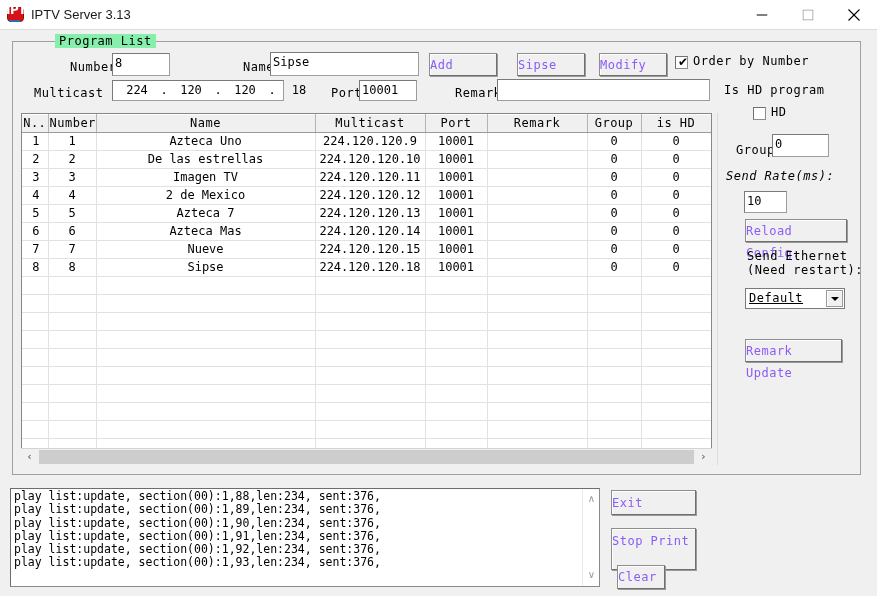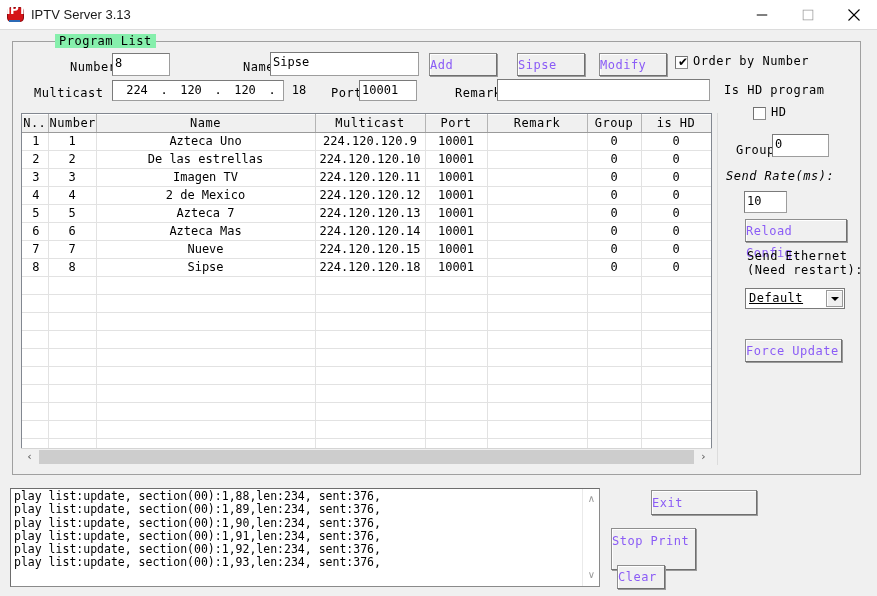--- a/index.html
+++ b/index.html
@@ -538,30 +538,30 @@
 <div class="lbl" style="left:747px; top:249px;">Send Ethernet</div>
 <div class="lbl" style="left:747px; top:263px;">(Need restart):</div>
 
 <div id="combo">
   <div class="val">Default</div>
   <div class="arrowbox">
     <div class="tri"></div>
   </div>
 </div>
 
-<div class="btn" style="left:745px; top:339px; width:97px; height:23px; line-height:22px;">Force Update</div>
+<div class="btn" style="left:745px; top:339px; width:97px; height:23px; line-height:22px;">Remark Update</div>
 
 <div id="logbox">
   <div id="logtext">play list:update, section(00):1,88,len:234, sent:376,
 play list:update, section(00):1,89,len:234, sent:376,
 play list:update, section(00):1,90,len:234, sent:376,
 play list:update, section(00):1,91,len:234, sent:376,
 play list:update, section(00):1,92,len:234, sent:376,
 play list:update, section(00):1,93,len:234, sent:376,</div>
   <div id="logscroll">
     <div class="ar" style="top:2px;">∧</div>
     <div class="ar" style="top:78px;">∨</div>
   </div>
 </div>
 
-<div class="btn" style="left:611px; top:490px; width:106px; height:25px; line-height:24px;margin-left:40px;">Exit</div>
+<div class="btn" style="left:611px; top:490px; width:85px; height:25px; line-height:24px;">Exit</div>
 <div class="btn" style="left:611px; top:528px; width:85px; height:42px; line-height:24px;">Stop Print</div>
 <div class="btn" style="left:617px; top:565px; width:48px; height:24px; line-height:23px;">Clear</div>
 
 </body></html>

